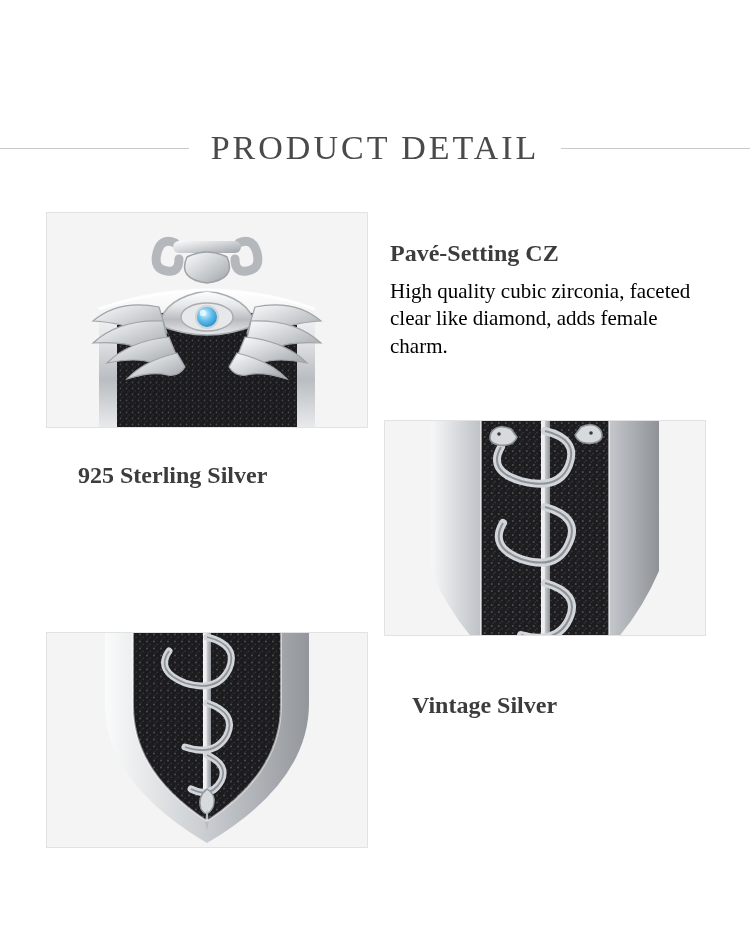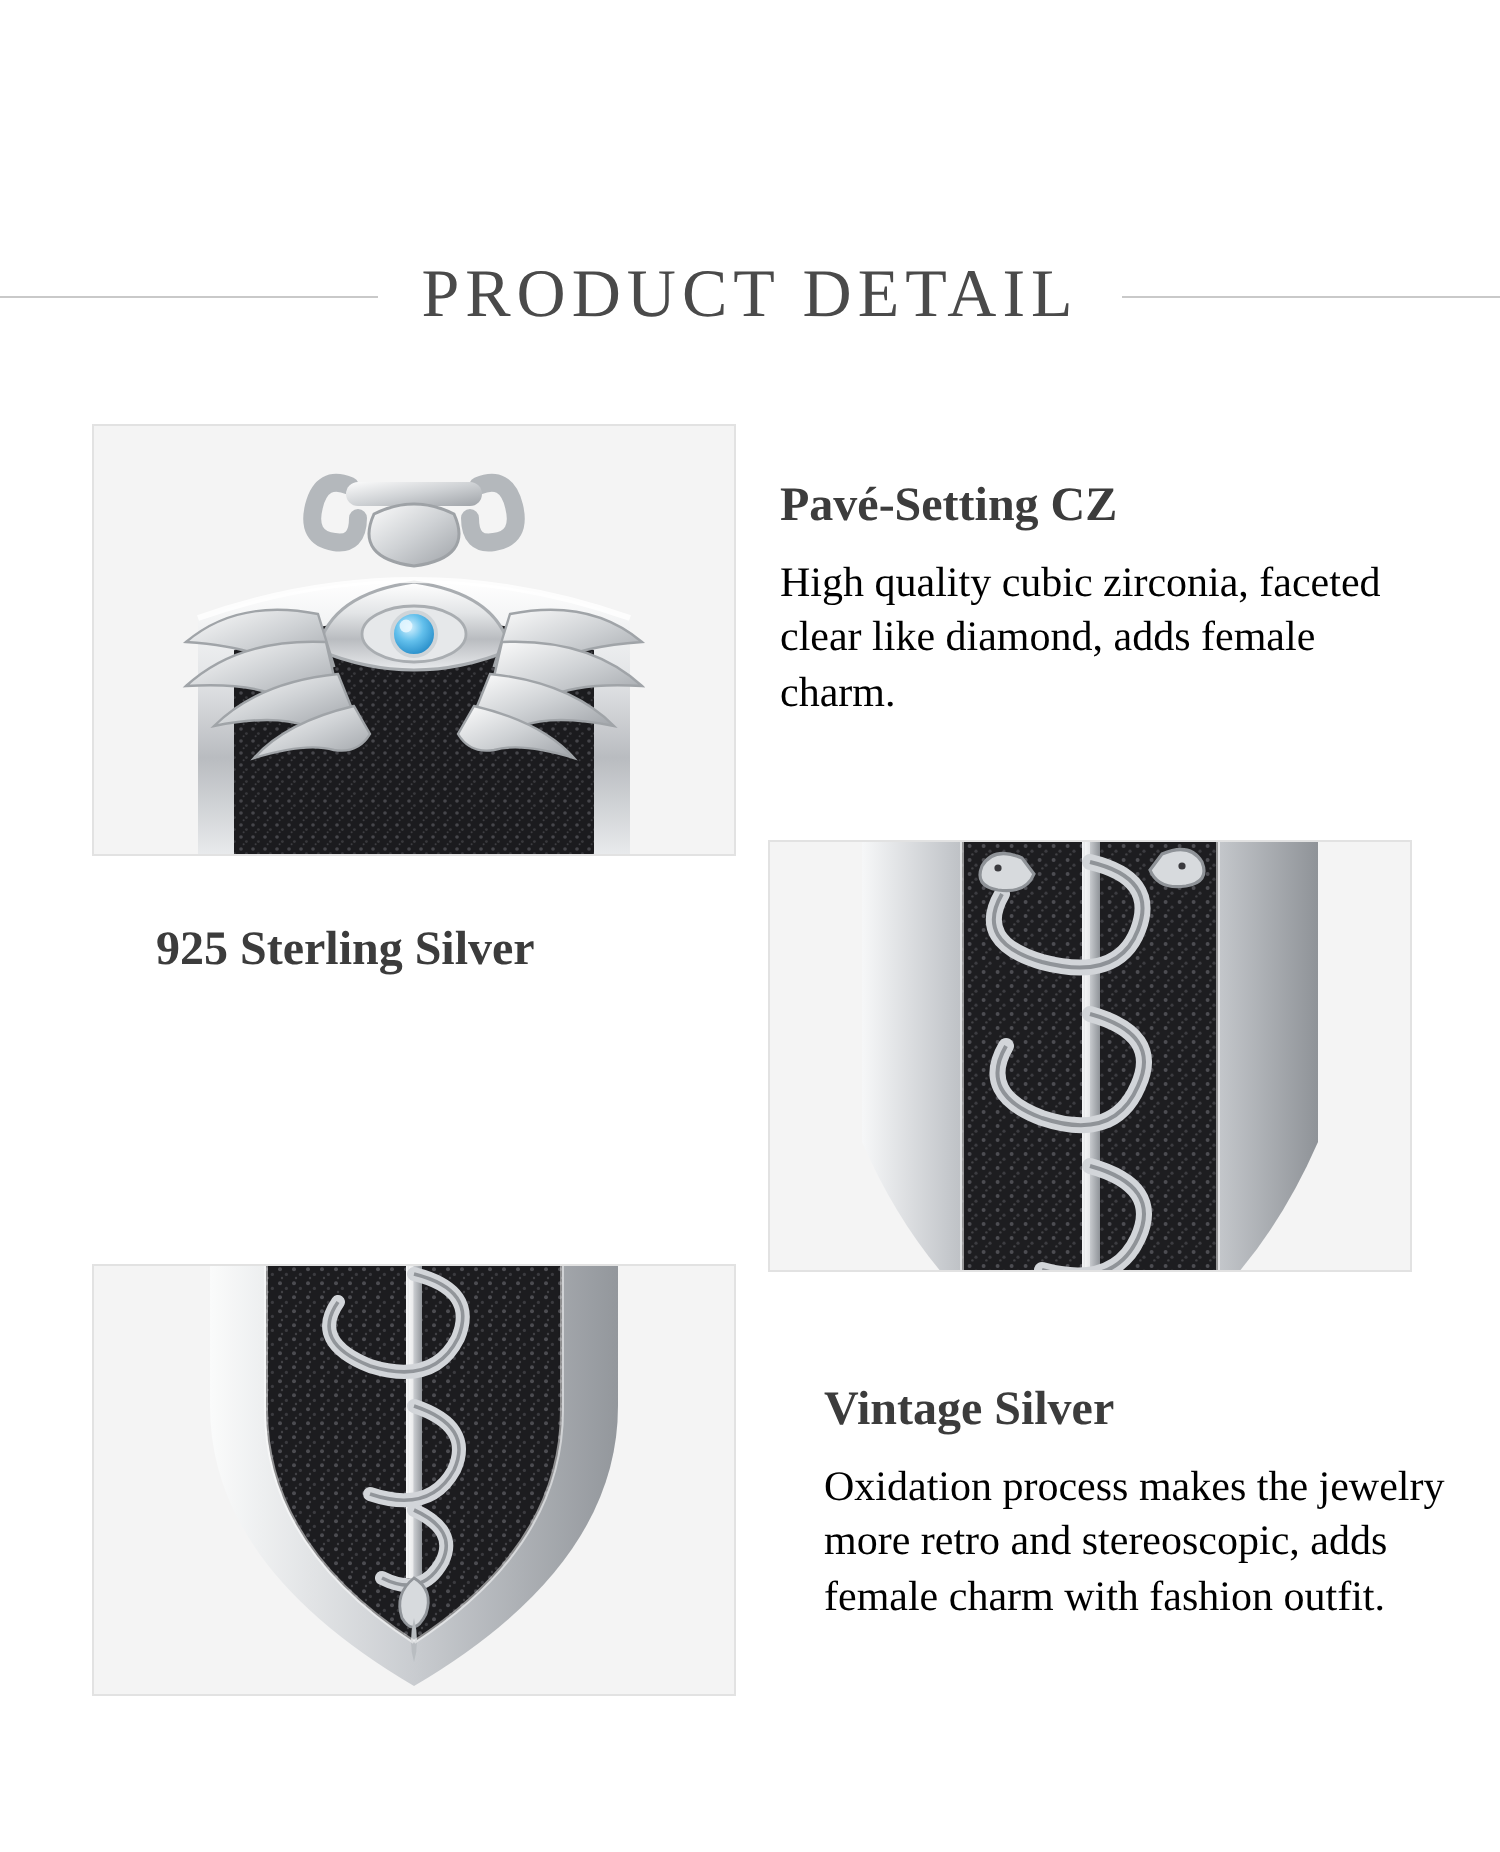--- a/index.html
+++ b/index.html
@@ -253,14 +253,13 @@
       <path d="M160 176 q3 12 0 22 q-3 -10 0 -22 Z" fill="#b9bdc1"></path>
 
       <path d="M86 -20 L86 72 Q86 140 160 188" fill="none" stroke="#ffffff" stroke-width="2" opacity="0.5"></path>
       <path d="M234 -20 L234 72 Q234 140 160 188" fill="none" stroke="#ffffff" stroke-width="2" opacity="0.5"></path>
     </svg>
   </div>
 </div>
 
 <div class="textblock" id="text-vintage">
   <h3>Vintage Silver</h3>
-  <p>Oxidation process makes the jewelry more retro and stereoscopic, adds female charm with fashion outfit.</p>
 </div>
 
 </body></html>

